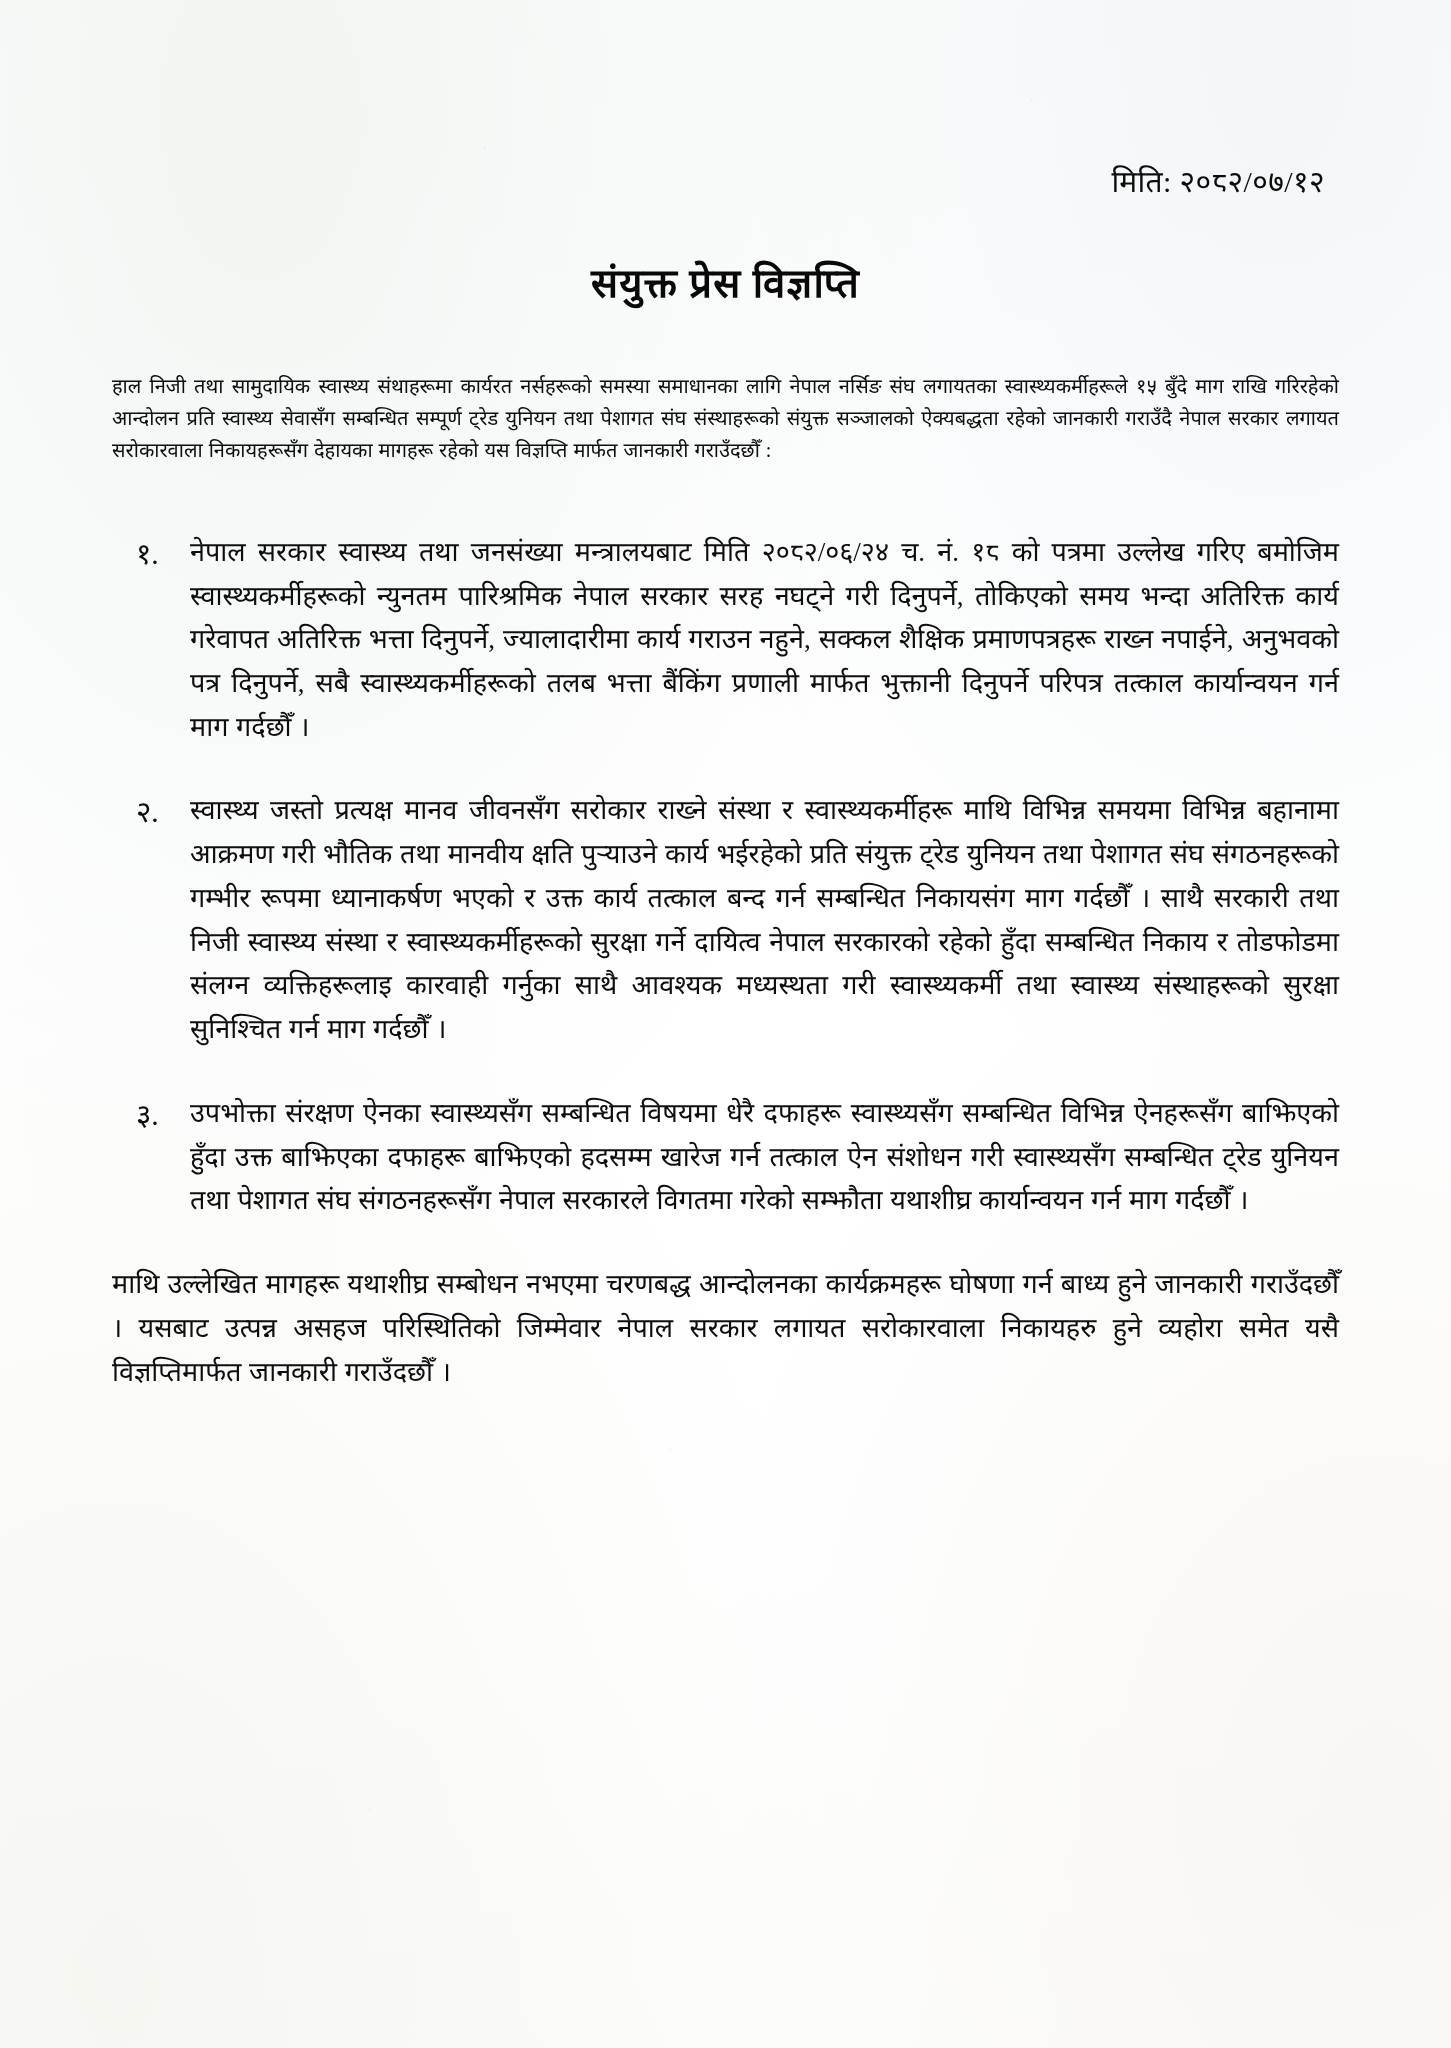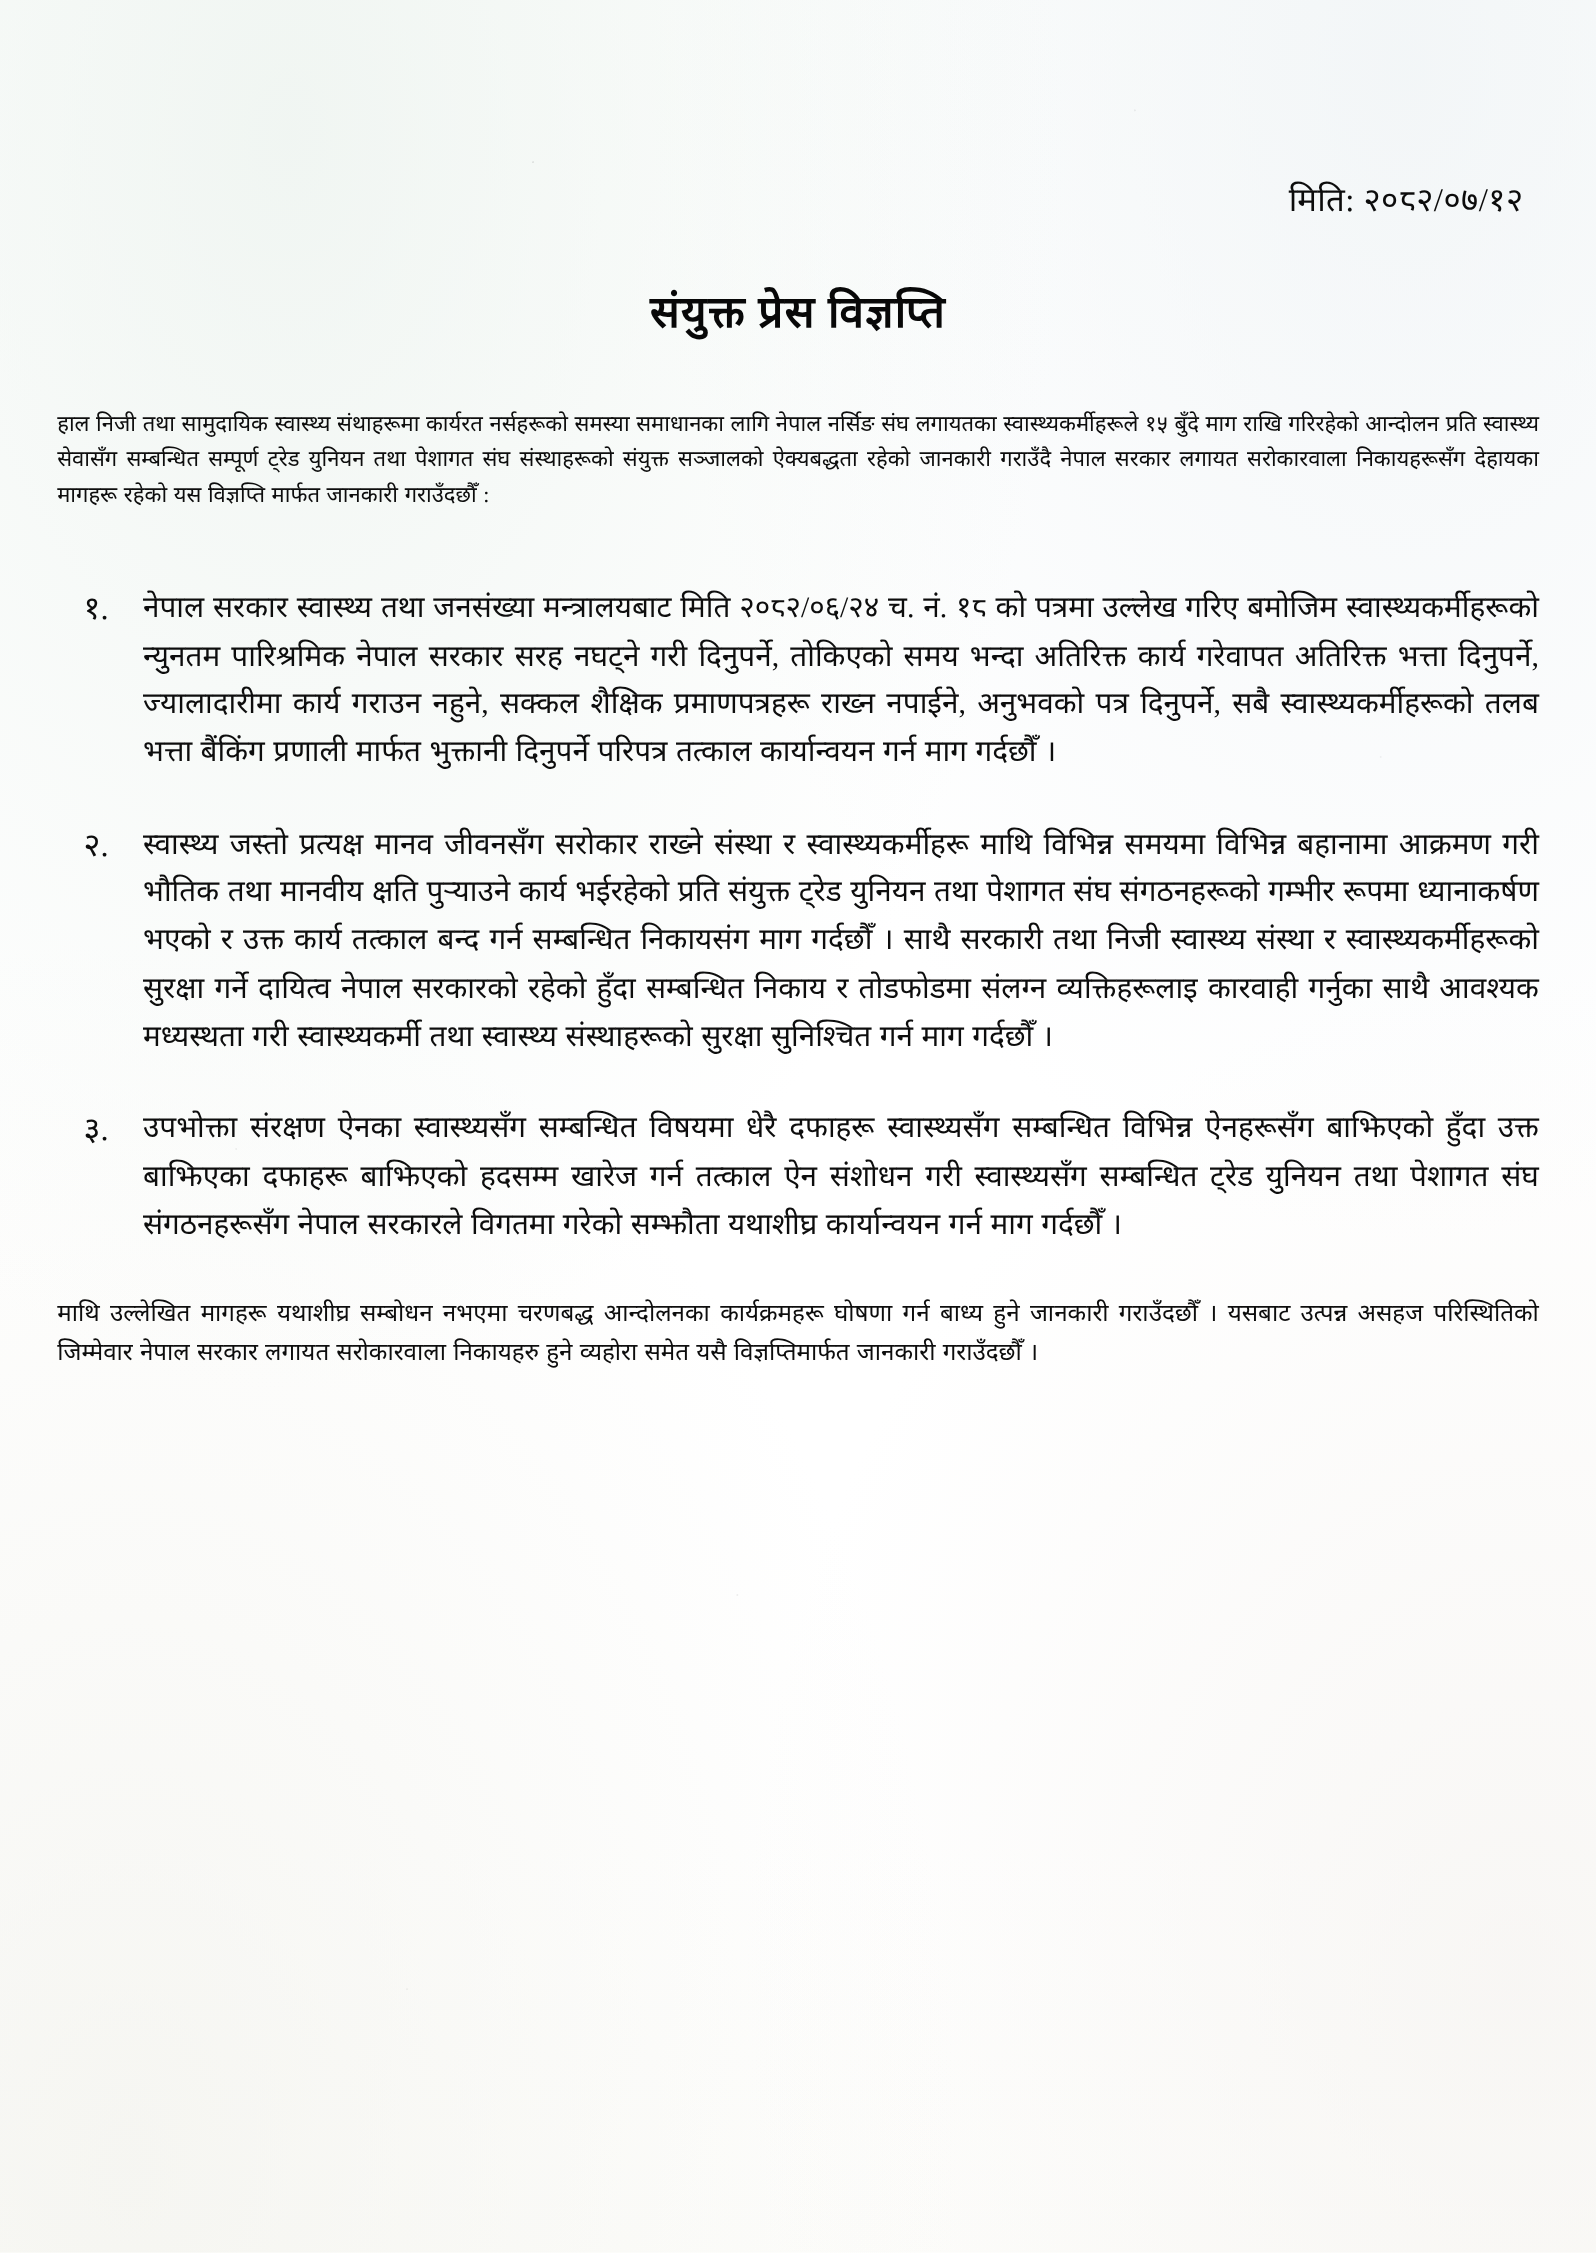--- a/index.html
+++ b/index.html
@@ -20,21 +20,21 @@
     position: relative;
     width: 1451px;
     height: 2048px;
     box-sizing: border-box;
     background:
       radial-gradient(ellipse at 18% 6%, rgba(238,244,240,0.85) 0%, rgba(255,255,255,0) 42%),
       radial-gradient(ellipse at 88% 3%, rgba(240,244,246,0.8) 0%, rgba(255,255,255,0) 38%),
       radial-gradient(ellipse at 8% 96%, rgba(243,243,238,0.75) 0%, rgba(255,255,255,0) 40%),
       radial-gradient(ellipse at 95% 88%, rgba(245,243,240,0.7) 0%, rgba(255,255,255,0) 36%),
       linear-gradient(180deg, #fdfefd 0%, #ffffff 18%, #ffffff 82%, #fdfdfb 100%);
-    padding: 0 52px;
+    padding: 0 112px;
   }
 
   
   .page::after {
     content: "";
     position: absolute;
     inset: 0;
     pointer-events: none;
     opacity: 0.55;
     background-image:
@@ -113,21 +113,21 @@
     font-size: 27px;
     line-height: 1.62;
     color: #0d0d0d;
     text-align: justify;
     text-justify: inter-word;
     word-spacing: 1px;
   }
 
   .closing {
     margin-top: 16px;
-    font-size: 22px;
+    font-size: 27px;
     line-height: 1.62;
     color: #0d0d0d;
     text-align: justify;
     text-justify: inter-word;
     word-spacing: 1px;
   }
 </style>
 </head>
 <body>
 

